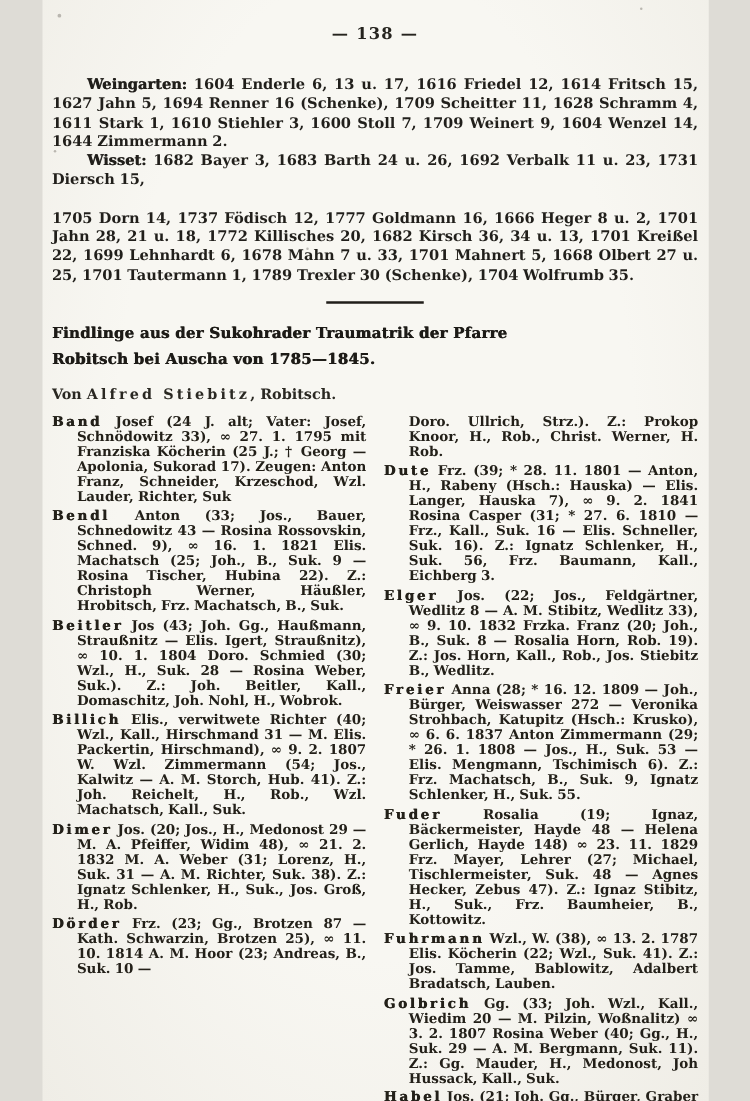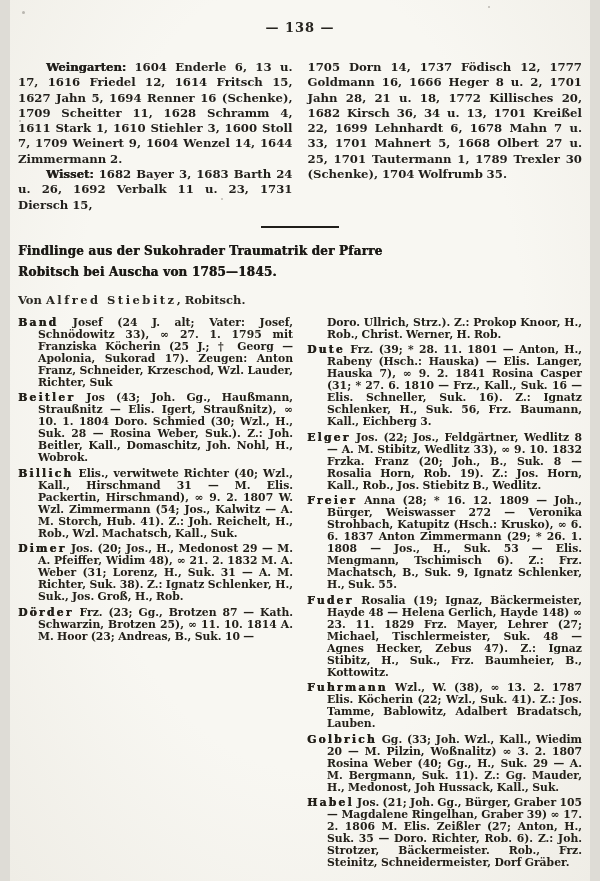--- a/index.html
+++ b/index.html
@@ -1,38 +1,38 @@
 <!DOCTYPE html>
 <html lang="de"><head>
 <meta charset="utf-8">
 <style>
   html,body{margin:0;padding:0;background:#dedcd6;}
   .page{
     position:relative;
-    width:580px;height:881px;
+    width:533px;height:881px;
     margin:0 auto;
     overflow:hidden;
     background:radial-gradient(ellipse at 50% 42%, #f8f7f2 55%, #efede6 100%);
     color:#211f1b;
     font-family:"DejaVu Serif","Liberation Serif",serif;
     box-sizing:border-box;
     padding:20px 8px 6px 8px;
   }
   .speck{position:absolute;background:#8a877f;border-radius:50%;opacity:.55;}
 
   .page-number{
     text-align:center;
     font-size:13px;
     letter-spacing:1px;
     font-weight:bold;
     color:#26241f;
   }
 
   
-  .intro{display:flex;gap:15px;margin-top:25px;}
+  .intro{display:flex;gap:15px;margin-top:25px;flex-direction:column;}
   .intro .col{flex:1 1 0;min-width:0;}
   .intro-p{
     margin:0;
     font-size:11.7px;
     line-height:15.3px;
     font-weight:bold;
     text-align:justify;
     text-indent:28px;
     word-spacing:-0.3px;
   }
@@ -112,20 +112,21 @@
     <span>Robitsch bei Auscha von 1785—1845.</span>
   </h1>
 
   <div class="byline">
     <span>Von </span><span class="author">Alfred Stiebitz</span><span>, Robitsch.</span>
   </div>
 
   <div class="entries">
     <div class="col">
         <p class="entry"><span class="entry-head">Band</span> Josef (24 J. alt; Vater: Josef, Schnödowitz 33), ∞ 27. 1. 1795 mit Franziska Köcherin (25 J.; † Georg — Apolonia, Sukorad 17). Zeugen: Anton Franz, Schneider, Krzeschod, Wzl. Lauder, Richter, Suk</p>
+        <p class="entry"><span class="entry-head">Bendl</span> Anton (33; Jos., Bauer, Schnedowitz 43 — Rosina Rossovskin, Schned. 9), ∞ 16. 1. 1821 Elis. Machatsch (25; Joh., B., Suk. 9 — Rosina Tischer, Hubina 22). Z.: Christoph Werner, Häußler, Hrobitsch, Frz. Machatsch, B., Suk.</p>
         <p class="entry"><span class="entry-head">Beitler</span> Jos (43; Joh. Gg., Haußmann, Straußnitz — Elis. Igert, Straußnitz), ∞ 10. 1. 1804 Doro. Schmied (30; Wzl., H., Suk. 28 — Rosina Weber, Suk.). Z.: Joh. Beitler, Kall., Domaschitz, Joh. Nohl, H., Wobrok.</p>
         <p class="entry"><span class="entry-head">Billich</span> Elis., verwitwete Richter (40; Wzl., Kall., Hirschmand 31 — M. Elis. Packertin, Hirschmand), ∞ 9. 2. 1807 W. Wzl. Zimmermann (54; Jos., Kalwitz — A. M. Storch, Hub. 41). Z.: Joh. Reichelt, H., Rob., Wzl. Machatsch, Kall., Suk.</p>
         <p class="entry"><span class="entry-head">Dimer</span> Jos. (20; Jos., H., Medonost 29 — M. A. Pfeiffer, Widim 48), ∞ 21. 2. 1832 M. A. Weber (31; Lorenz, H., Suk. 31 — A. M. Richter, Suk. 38). Z.: Ignatz Schlenker, H., Suk., Jos. Groß, H., Rob.</p>
         <p class="entry"><span class="entry-head">Dörder</span> Frz. (23; Gg., Brotzen 87 — Kath. Schwarzin, Brotzen 25), ∞ 11. 10. 1814 A. M. Hoor (23; Andreas, B., Suk. 10 —</p>
       </div>
     <div class="col">
         <p class="entry cont">Doro. Ullrich, Strz.). Z.: Prokop Knoor, H., Rob., Christ. Werner, H. Rob.</p>
         <p class="entry"><span class="entry-head">Dute</span> Frz. (39; * 28. 11. 1801 — Anton, H., Rabeny (Hsch.: Hauska) — Elis. Langer, Hauska 7), ∞ 9. 2. 1841 Rosina Casper (31; * 27. 6. 1810 — Frz., Kall., Suk. 16 — Elis. Schneller, Suk. 16). Z.: Ignatz Schlenker, H., Suk. 56, Frz. Baumann, Kall., Eichberg 3.</p>
         <p class="entry"><span class="entry-head">Elger</span> Jos. (22; Jos., Feldgärtner, Wedlitz 8 — A. M. Stibitz, Wedlitz 33), ∞ 9. 10. 1832 Frzka. Franz (20; Joh., B., Suk. 8 — Rosalia Horn, Rob. 19). Z.: Jos. Horn, Kall., Rob., Jos. Stiebitz B., Wedlitz.</p>
         <p class="entry"><span class="entry-head">Freier</span> Anna (28; * 16. 12. 1809 — Joh., Bürger, Weiswasser 272 — Veronika Strohbach, Katupitz (Hsch.: Krusko), ∞ 6. 6. 1837 Anton Zimmermann (29; * 26. 1. 1808 — Jos., H., Suk. 53 — Elis. Mengmann, Tschimisch 6). Z.: Frz. Machatsch, B., Suk. 9, Ignatz Schlenker, H., Suk. 55.</p>

